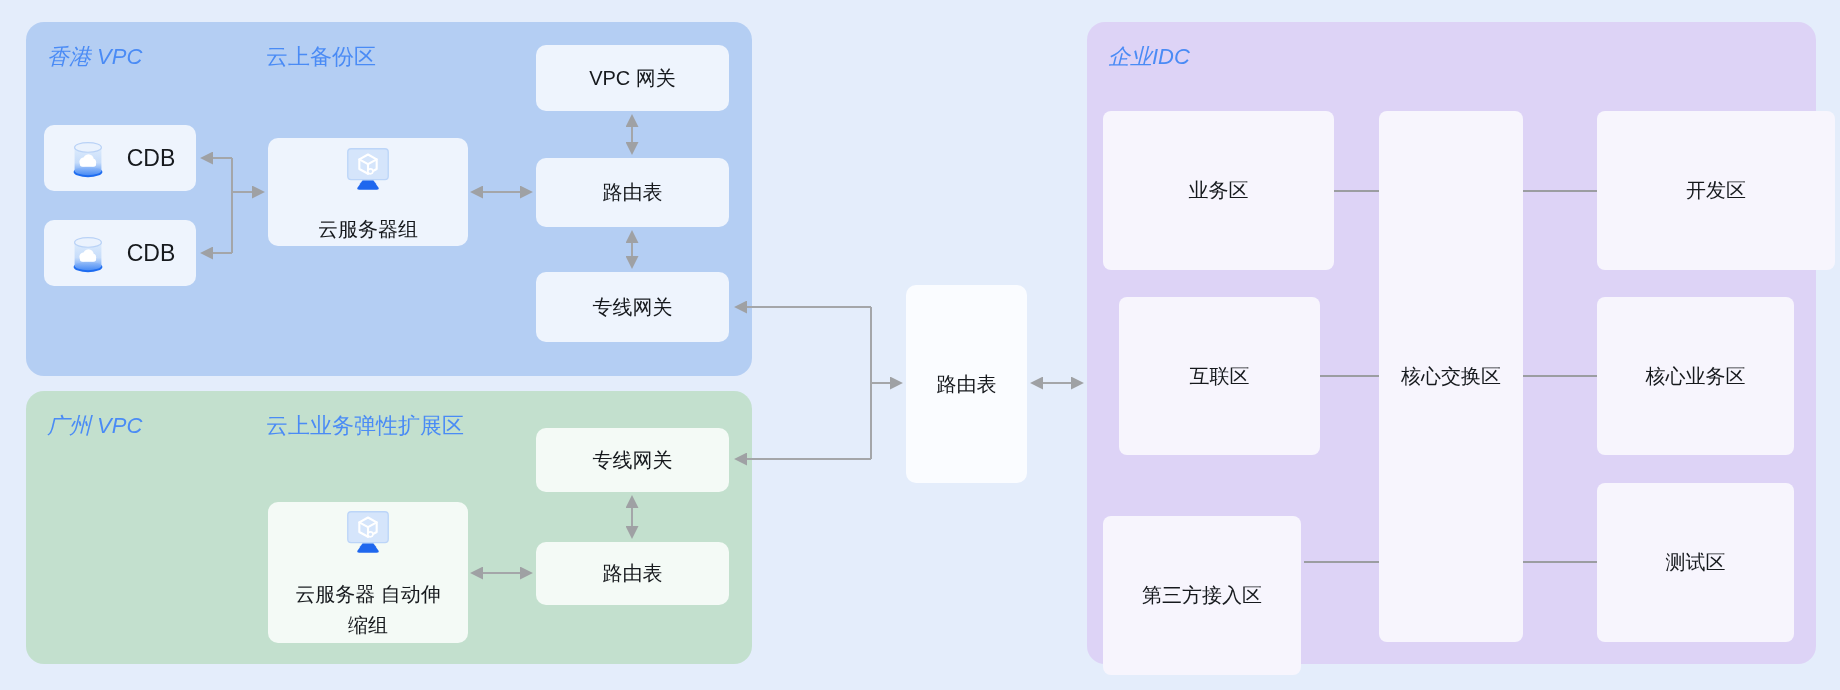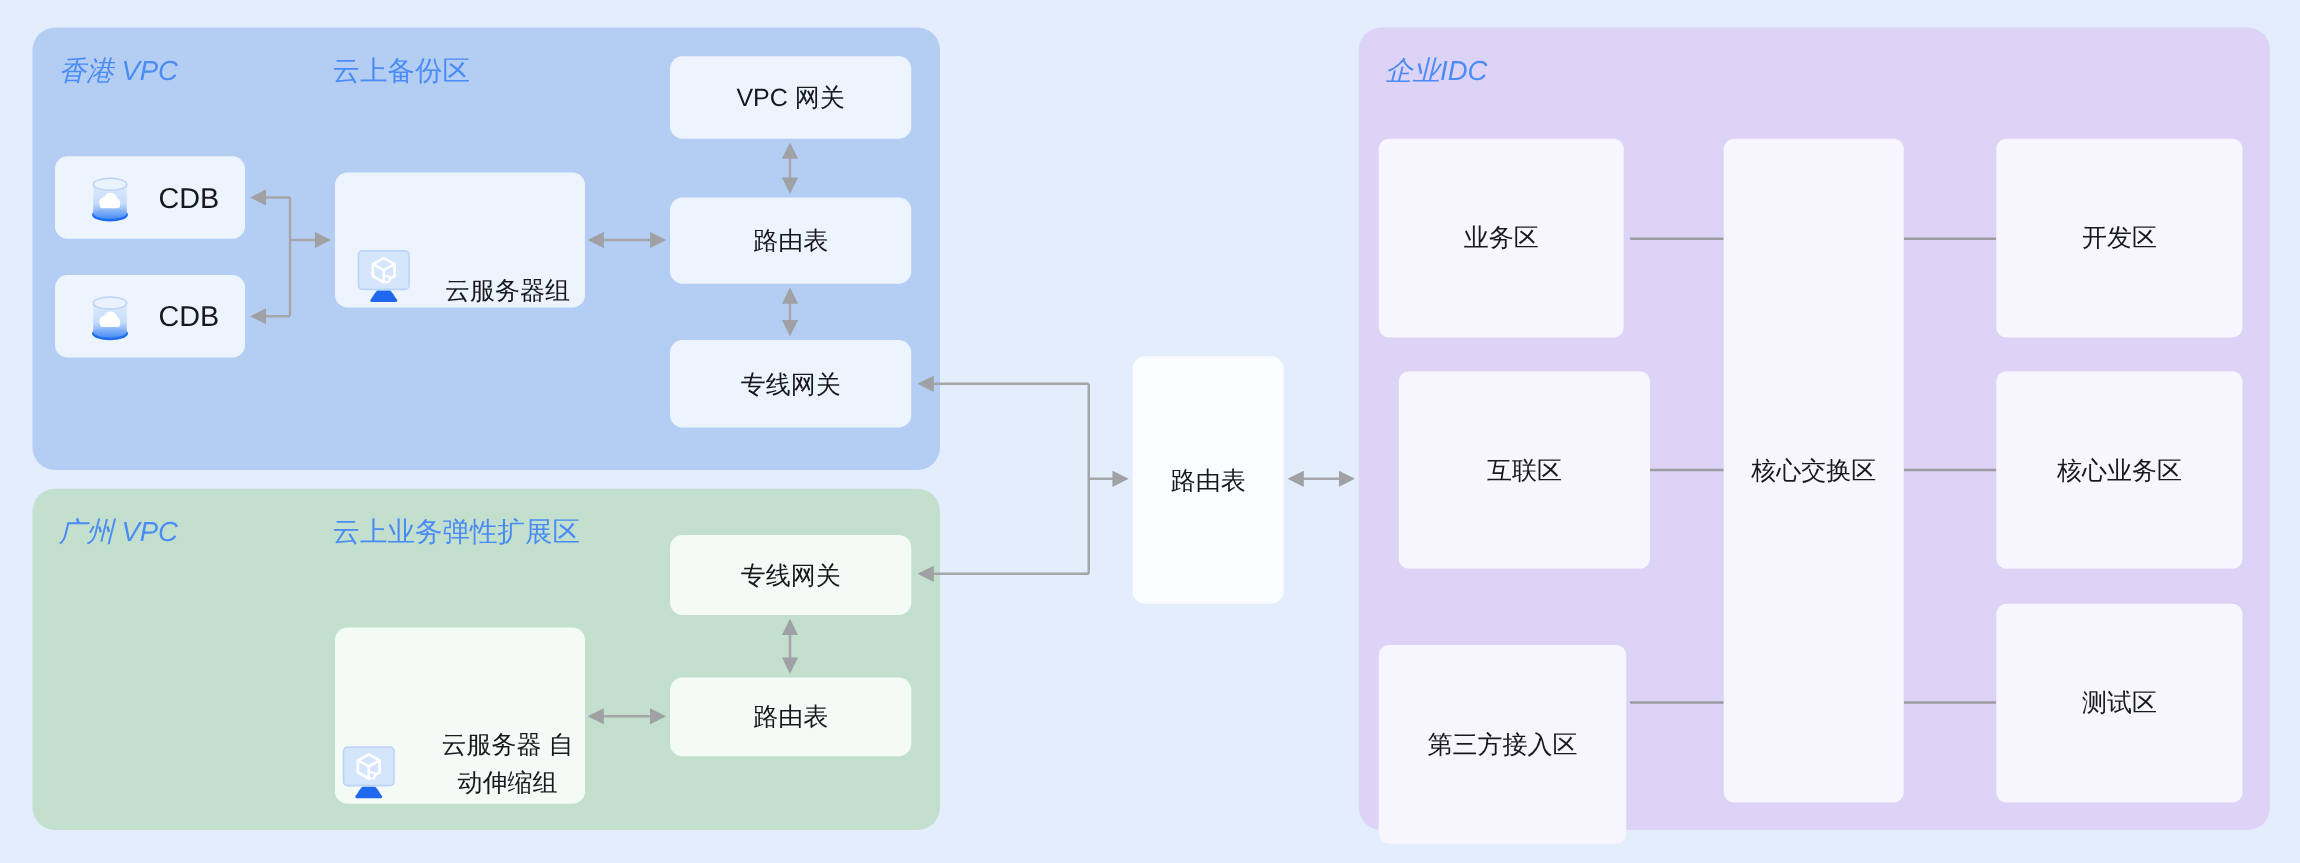--- a/index.html
+++ b/index.html
@@ -26,21 +26,21 @@
 
   
   .node{
     position:absolute;display:flex;align-items:center;justify-content:center;
     border-radius:10px;font-size:20px;color:#16191d;z-index:2;box-sizing:border-box;
   }
   .node-blue{background:#eef4fd;}
   .node-green{background:#f4faf6;}
   .node-purple{background:#f7f5fd;border-radius:8px;}
   .node-white{background:#fafcff;}
-  .node-col{flex-direction:row;gap:22px;align-items:flex-end;}
+  .node-col{flex-direction:column;gap:22px;}
   .cdb-node{gap:16px;font-size:23px;font-weight:500;}
   .two-line{display:block;width:152px;text-align:center;line-height:1.55;}
   .icon{display:flex;align-items:center;justify-content:center;}
 </style>
 </head>
 <body>
 
 <div class="canvas">
 
   <svg width="0" height="0" style="position:absolute">
@@ -186,35 +186,35 @@
         <circle cx="30.5" cy="30.5" r="2.6" fill="#d5e5fb" stroke="#ffffff" stroke-width="1.6"></circle>
       </svg>
     </span>
     <span class="two-line">云服务器 自动伸缩组</span>
   </div>
 
   <div class="node node-white" style="left:906px;top:285px;width:121px;height:198px;">
     <span>路由表</span>
   </div>
 
-  <div class="node node-purple" style="left:1103px;top:111px;width:196px;height:159px;">
+  <div class="node node-purple" style="left:1103px;top:111px;width:231px;height:159px;">
     <span>业务区</span>
   </div>
   <div class="node node-purple" style="left:1103px;top:297px;width:201px;height:158px;margin-left:16px;">
     <span>互联区</span>
   </div>
   <div class="node node-purple" style="left:1103px;top:496px;width:198px;height:159px;margin-top:20px;">
     <span>第三方接入区</span>
   </div>
 
   <div class="node node-purple" style="left:1379px;top:111px;width:144px;height:531px;">
     <span>核心交换区</span>
   </div>
 
-  <div class="node node-purple" style="left:1597px;top:111px;width:197px;height:159px;text-align:center;">
+  <div class="node node-purple" style="left:1597px;top:111px;width:238px;height:159px;text-align:center;">
     <span>开发区</span>
   </div>
   <div class="node node-purple" style="left:1597px;top:297px;width:197px;height:158px;">
     <span>核心业务区</span>
   </div>
   <div class="node node-purple" style="left:1597px;top:483px;width:197px;height:159px;">
     <span>测试区</span>
   </div>
 
 </div>

